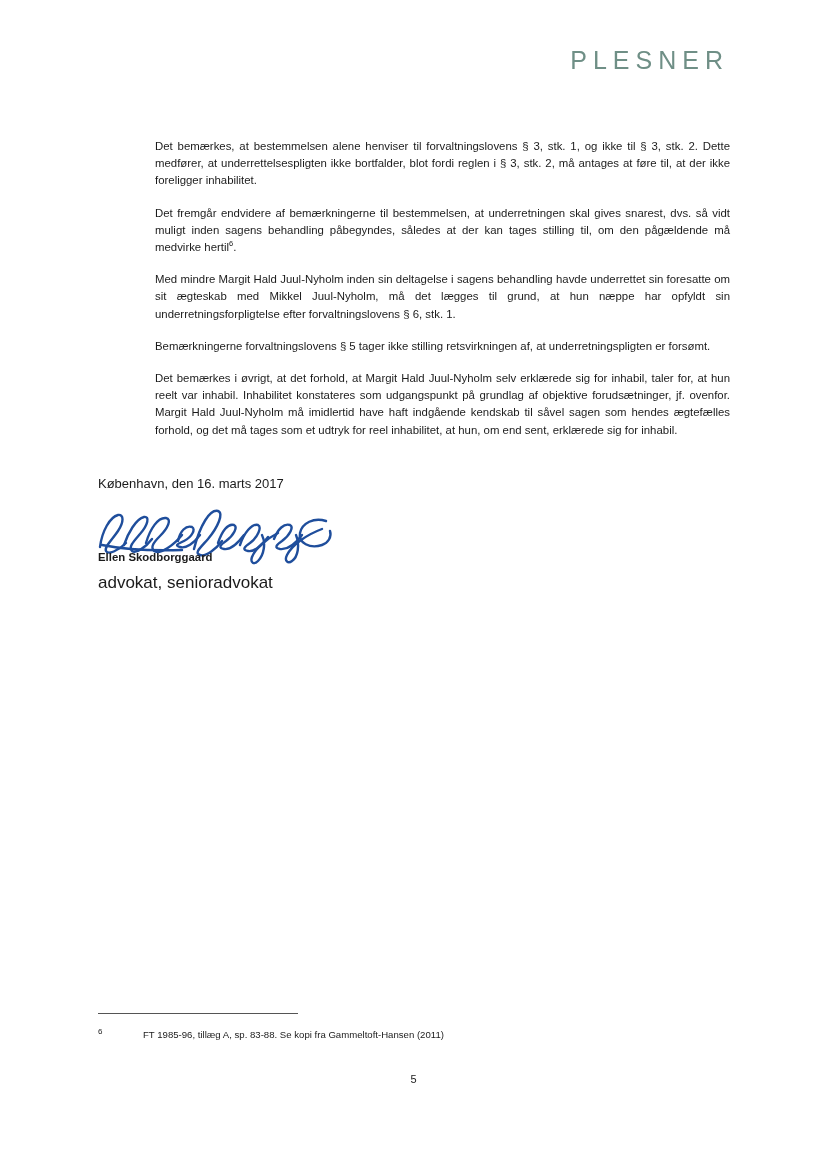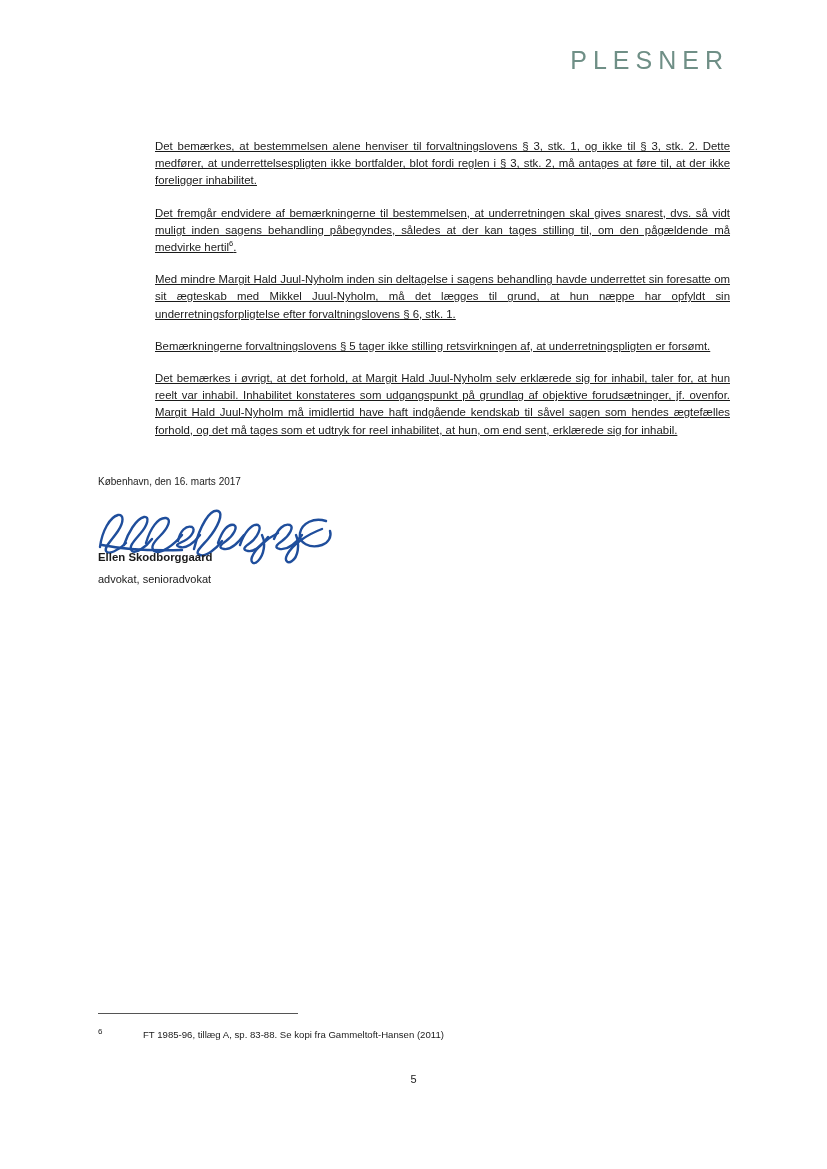--- a/index.html
+++ b/index.html
@@ -33,42 +33,41 @@
     white-space: nowrap;
     text-align: right;
   }
 
   
   .content {
     position: absolute;
     left: 155px;
     top: 138px;
     width: 575px;
-    text-decoration: underline;
   }
   .para {
     font-size: 11.4px;
     line-height: 17.2px;
     text-align: justify;
     margin: 0 0 15px 0;
     color: #1b1b1b;
     hyphens: none;
   }
   .para sup {
     font-size: 7.5px;
     vertical-align: super;
     line-height: 0;
   }
 
   
   .sig-date {
     position: absolute;
     left: 98px;
     top: 476px;
-    font-size: 10px;
+    font-size: 13px;
     color: #1b1b1b;
     white-space: nowrap;
   }
   .signature-mark {
     position: absolute;
     left: 82px;
     top: 495px;
     width: 270px;
     height: 75px;
     pointer-events: none;
@@ -79,21 +78,21 @@
     top: 551px;
     font-size: 11.4px;
     color: #1b1b1b;
     white-space: nowrap;
     font-weight: bold;
   }
   .sig-title {
     position: absolute;
     left: 98px;
     top: 573px;
-    font-size: 11px;
+    font-size: 17px;
     color: #1b1b1b;
     white-space: nowrap;
   }
 
   
   .footnote-rule {
     position: absolute;
     left: 98px;
     top: 1013px;
     width: 200px;

